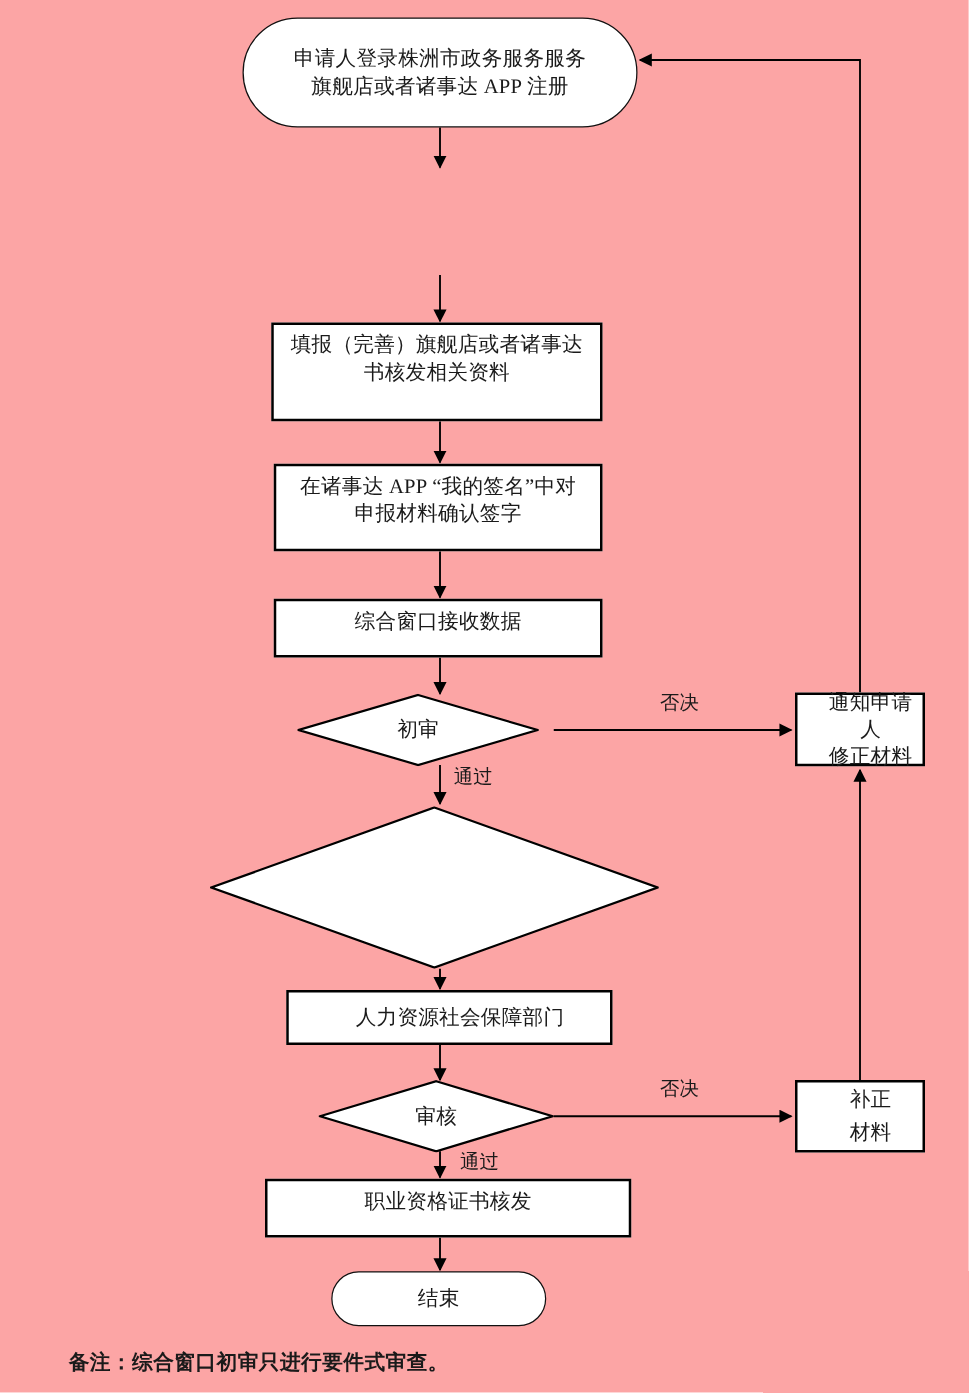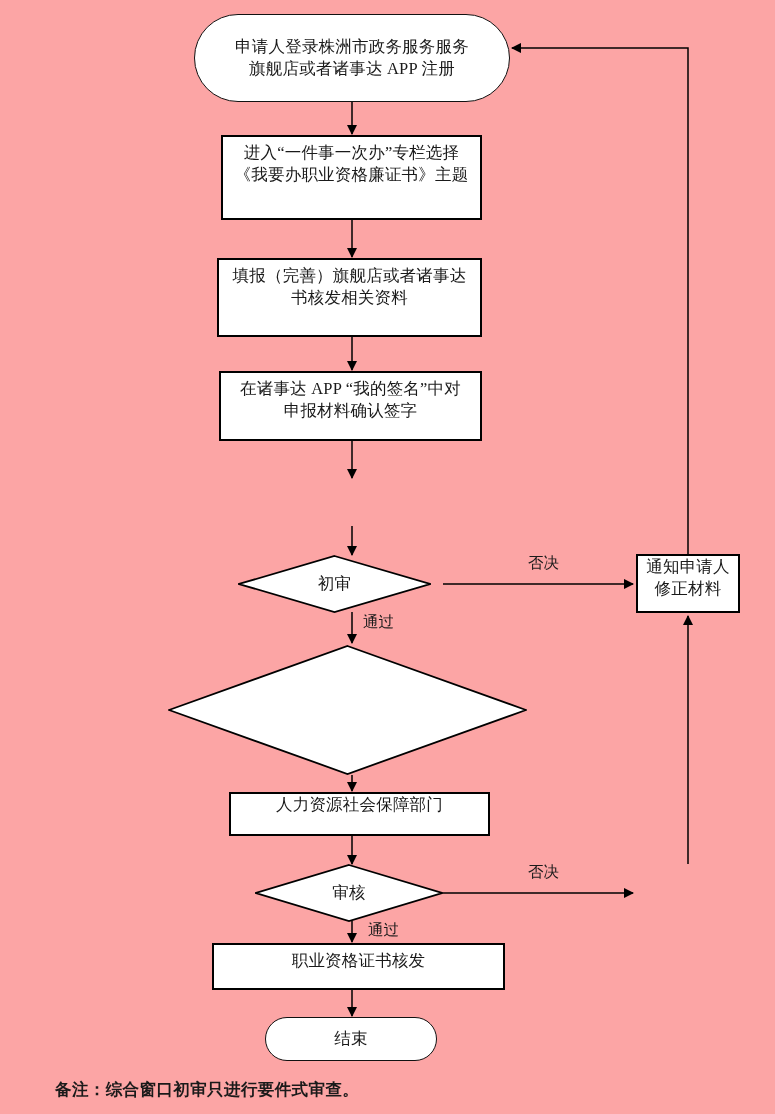--- a/index.html
+++ b/index.html
@@ -50,20 +50,22 @@
   }
   
   .process {
     border: 2px solid #000;
     align-items: flex-start;
   }
   .process .txt {
     padding-top: 5px;
   }
   .process.centered {
+    align-items: center;
+    padding-left: 17px;
   }
   .process.centered .txt {
     padding-top: 0;
   }
   
   .decision {
     background: transparent;
     align-items: center;
     border: none;
   }
@@ -133,35 +135,34 @@
 
       <path d="M 688 554 L 688 48 L 512 48" marker-end="url(#arrow)"></path>
     </g>
   </svg>
 
   <div class="node terminator" style="left:194px; top:14px; width:316px; height:88px;">
     <span class="txt">申请人登录株洲市政务服务服务
 旗舰店或者诸事达 APP 注册</span>
   </div>
 
-  <div class="node process" style="left:221px; top:135px; width:261px; height:85px;">
-    <span class="txt">进入“一件事一次办”专栏选择
-《我要办职业资格廉证书》主题</span>
-  </div>
 
   <div class="node process" style="left:217px; top:258px; width:265px; height:79px;">
     <span class="txt">填报（完善）旗舰店或者诸事达
 书核发相关资料</span>
   </div>
 
   <div class="node process" style="left:219px; top:371px; width:263px; height:70px;">
     <span class="txt">在诸事达 APP “我的签名”中对
 申报材料确认签字</span>
   </div>
 
+  <div class="node process" style="left:219px; top:479px; width:263px; height:47px;">
+    <span class="txt">综合窗口接收数据</span>
+  </div>
 
   <div class="node decision" style="left:238px; top:555px; width:193px; height:58px;">
     <svg class="dshape" viewBox="0 0 193 58" preserveAspectRatio="none">
       <polygon points="96.5,1 192,29 96.5,57 1,29" fill="#fff" stroke="#000" stroke-width="1.8" vector-effect="non-scaling-stroke"></polygon>
     </svg>
     <span class="txt" style="align-self:center;">初审</span>
   </div>
 
   <div class="node decision" style="left:168px; top:645px; width:359px; height:130px;">
     <svg class="dshape" viewBox="0 0 359 130" preserveAspectRatio="none">
@@ -186,20 +187,24 @@
 
   <div class="node terminator" style="left:265px; top:1017px; width:172px; height:44px;">
     <span class="txt">结束</span>
   </div>
 
   <div class="node process centered" style="left:636px; top:554px; width:104px; height:59px;">
     <span class="txt">通知申请人
 修正材料</span>
   </div>
 
+  <div class="node process centered" style="left:636px; top:864px; width:104px; height:58px;">
+    <span class="txt" style="line-height:1.6;">补正
+材料</span>
+  </div>
 
   <span class="edge-label" style="left:528px; top:554px;">否决</span>
   <span class="edge-label" style="left:363px; top:613px;">通过</span>
   <span class="edge-label" style="left:528px; top:863px;">否决</span>
   <span class="edge-label" style="left:368px; top:921px;">通过</span>
 
   <span class="note" style="left:55px; top:1079px;">备注：综合窗口初审只进行要件式审查。</span>
 
 </div>
 

